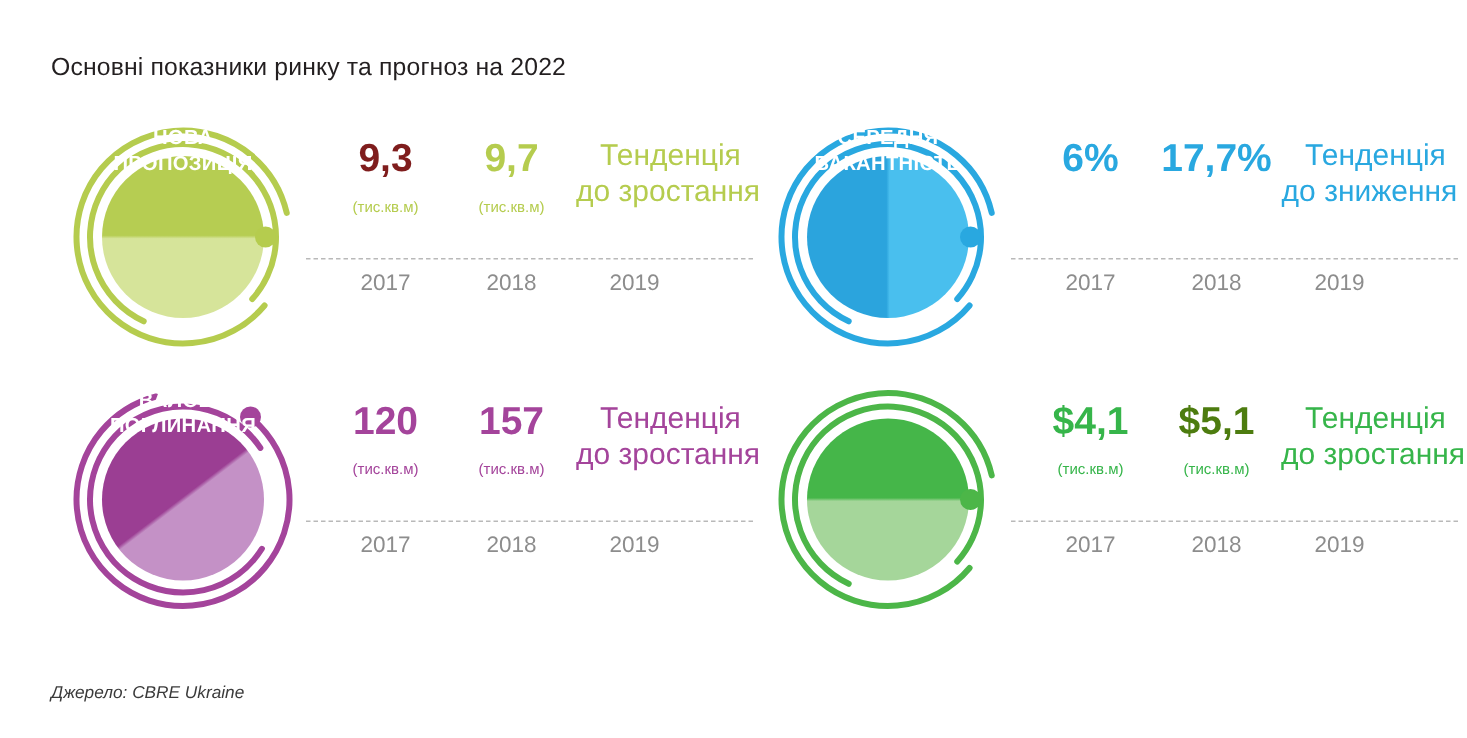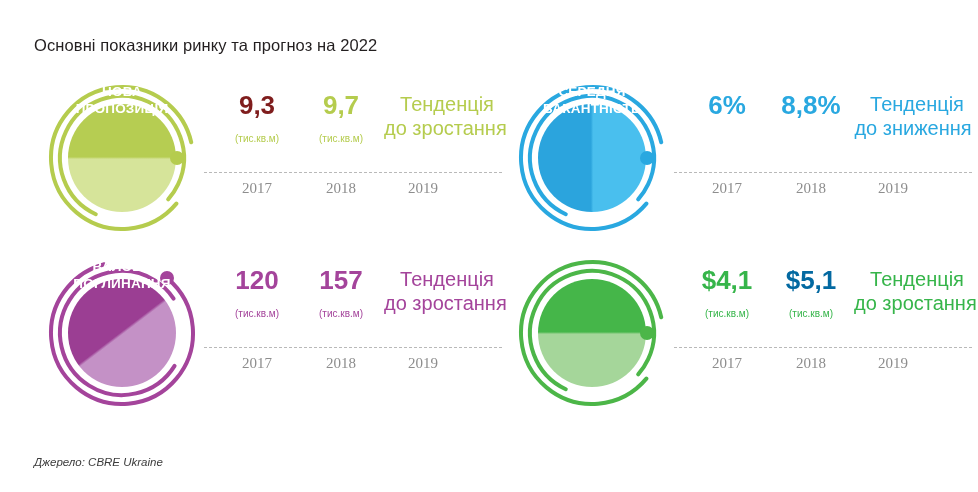--- a/index.html
+++ b/index.html
@@ -125,21 +125,20 @@
     height: 0;
     border-top: 1px dashed #b9b9b9;
   }
 
   .years-row {
     position: absolute;
     left: 0;
     top: 100px;
     width: 300px;
     height: 28px;
-    font-family: Liberation Serif, serif;
   }
   .year {
     position: absolute;
     text-align: center;
     font-size: 15px;
     color: #8d8d8d;
   }
   .year-1 { left: 16px;  width: 78px; }
   .year-2 { left: 100px; width: 78px; }
   .year-3 { left: 182px; width: 78px; }
@@ -215,21 +214,21 @@
     <span>СЕРЕДНЯ</span>
     <span>ВАКАНТНІСТЬ</span>
   </div>
   <div class="stats">
     <div class="values-row">
       <div class="col col-1">
         <div class="big-value" style="color:#29a8e0">6%</div>
         <div class="unit" style="color:#29a8e0"></div>
       </div>
       <div class="col col-2">
-        <div class="big-value" style="color:#29a8e0">8,8%</div>
+        <div class="big-value" style="color:#29a8e0">17,7%</div>
         <div class="unit" style="color:#29a8e0"></div>
       </div>
       <div class="col col-3">
         <div class="trend trend-l1" style="color:#29a8e0">Тенденція</div>
         <div class="trend" style="color:#29a8e0">до зниження</div>
       </div>
     </div>
     <div class="divider"></div>
     <div class="years-row">
       <div class="year year-1">2017</div>
@@ -301,21 +300,21 @@
       <circle cx="129" cy="74" r="7" fill="#4cb648"></circle>
     </svg>
   </div>
   <div class="stats">
     <div class="values-row">
       <div class="col col-1">
         <div class="big-value" style="color:#36b54a">$4,1</div>
         <div class="unit" style="color:#36b54a">(тис.кв.м)</div>
       </div>
       <div class="col col-2">
-        <div class="big-value" style="color:#0369a1">$5,1</div>
+        <div class="big-value" style="color:#4d7c0f">$5,1</div>
         <div class="unit" style="color:#36b54a">(тис.кв.м)</div>
       </div>
       <div class="col col-3">
         <div class="trend trend-l1" style="color:#36b54a">Тенденція</div>
         <div class="trend" style="color:#36b54a">до зростання</div>
       </div>
     </div>
     <div class="divider"></div>
     <div class="years-row">
       <div class="year year-1">2017</div>

